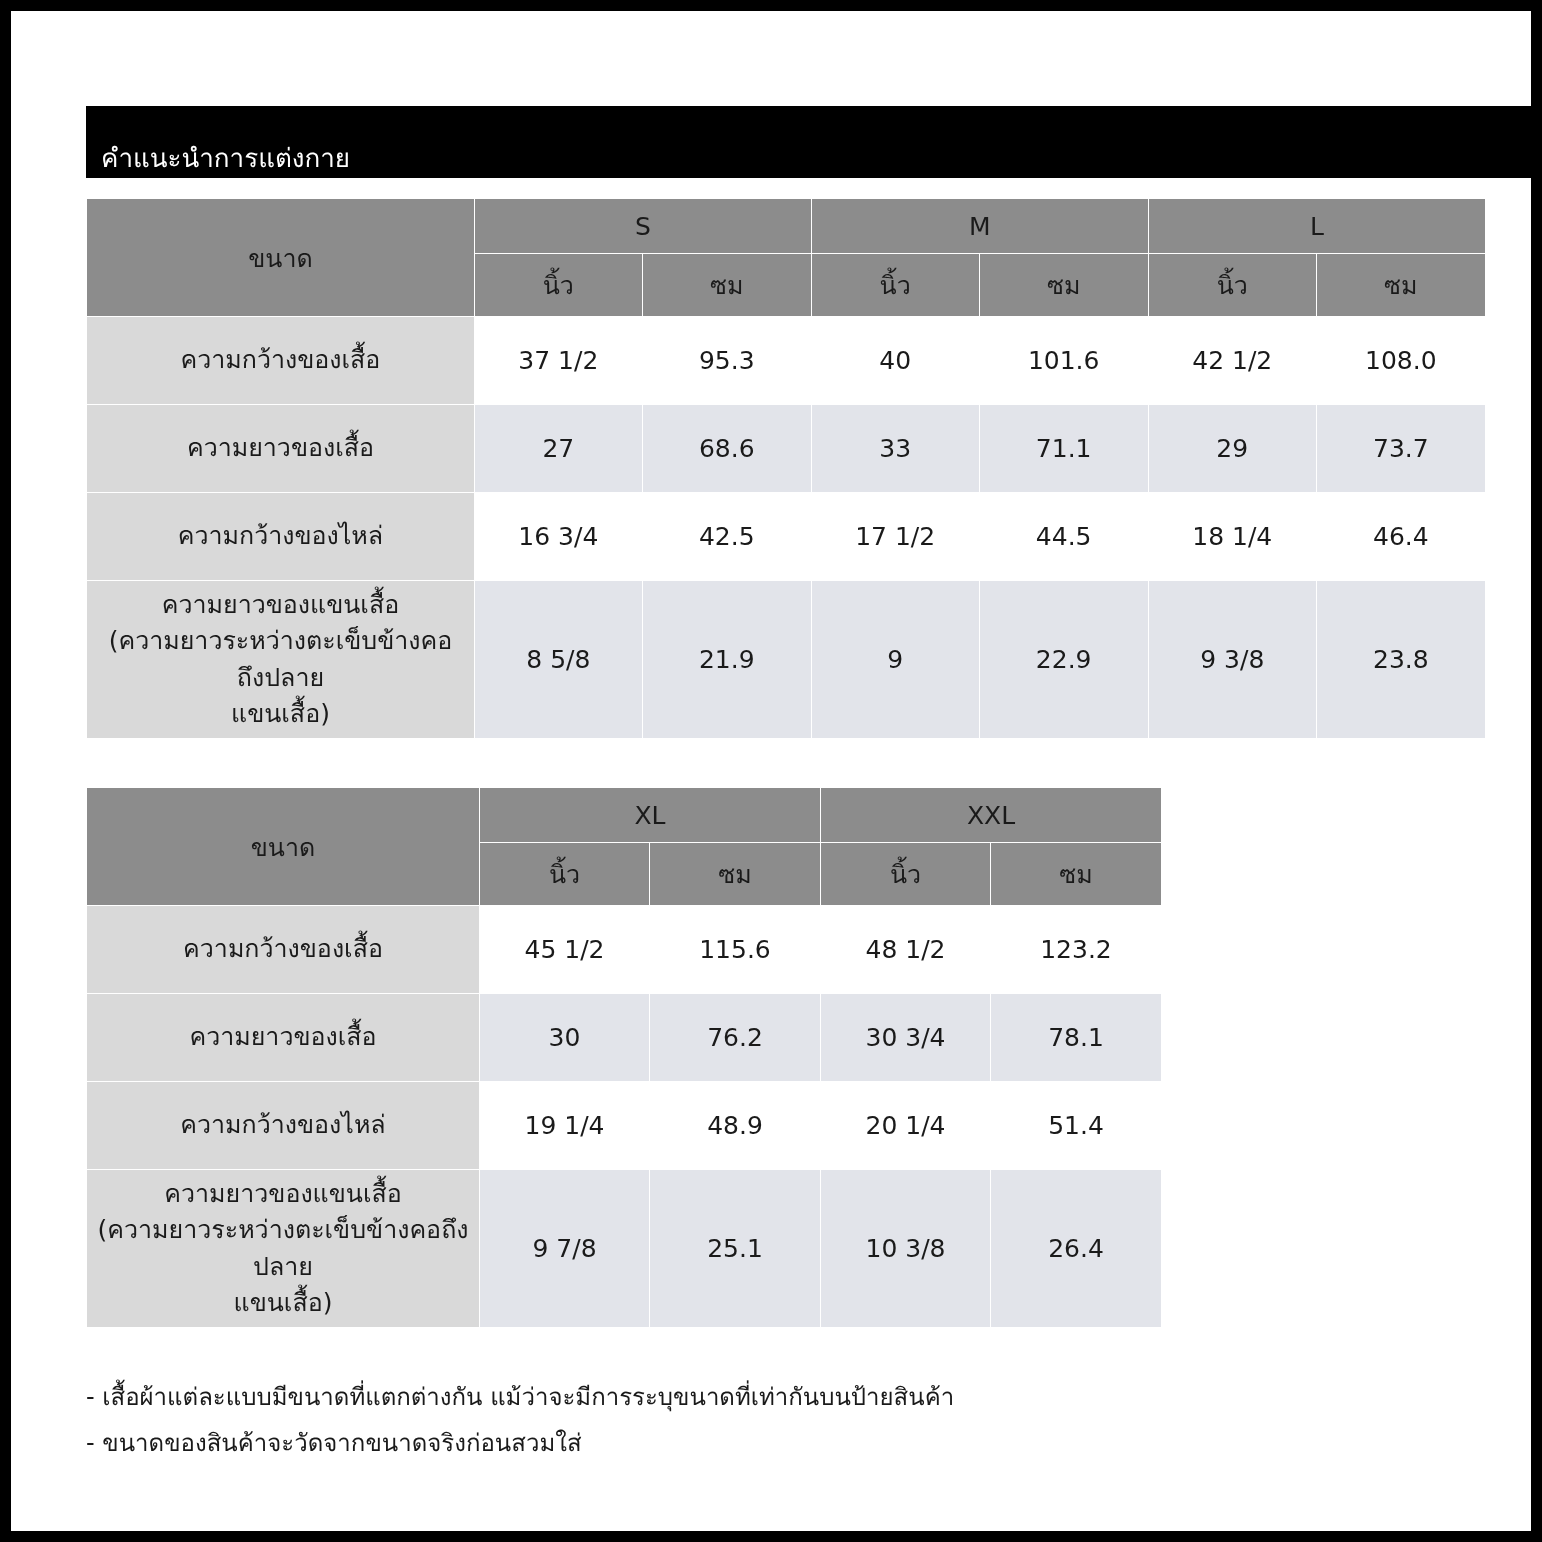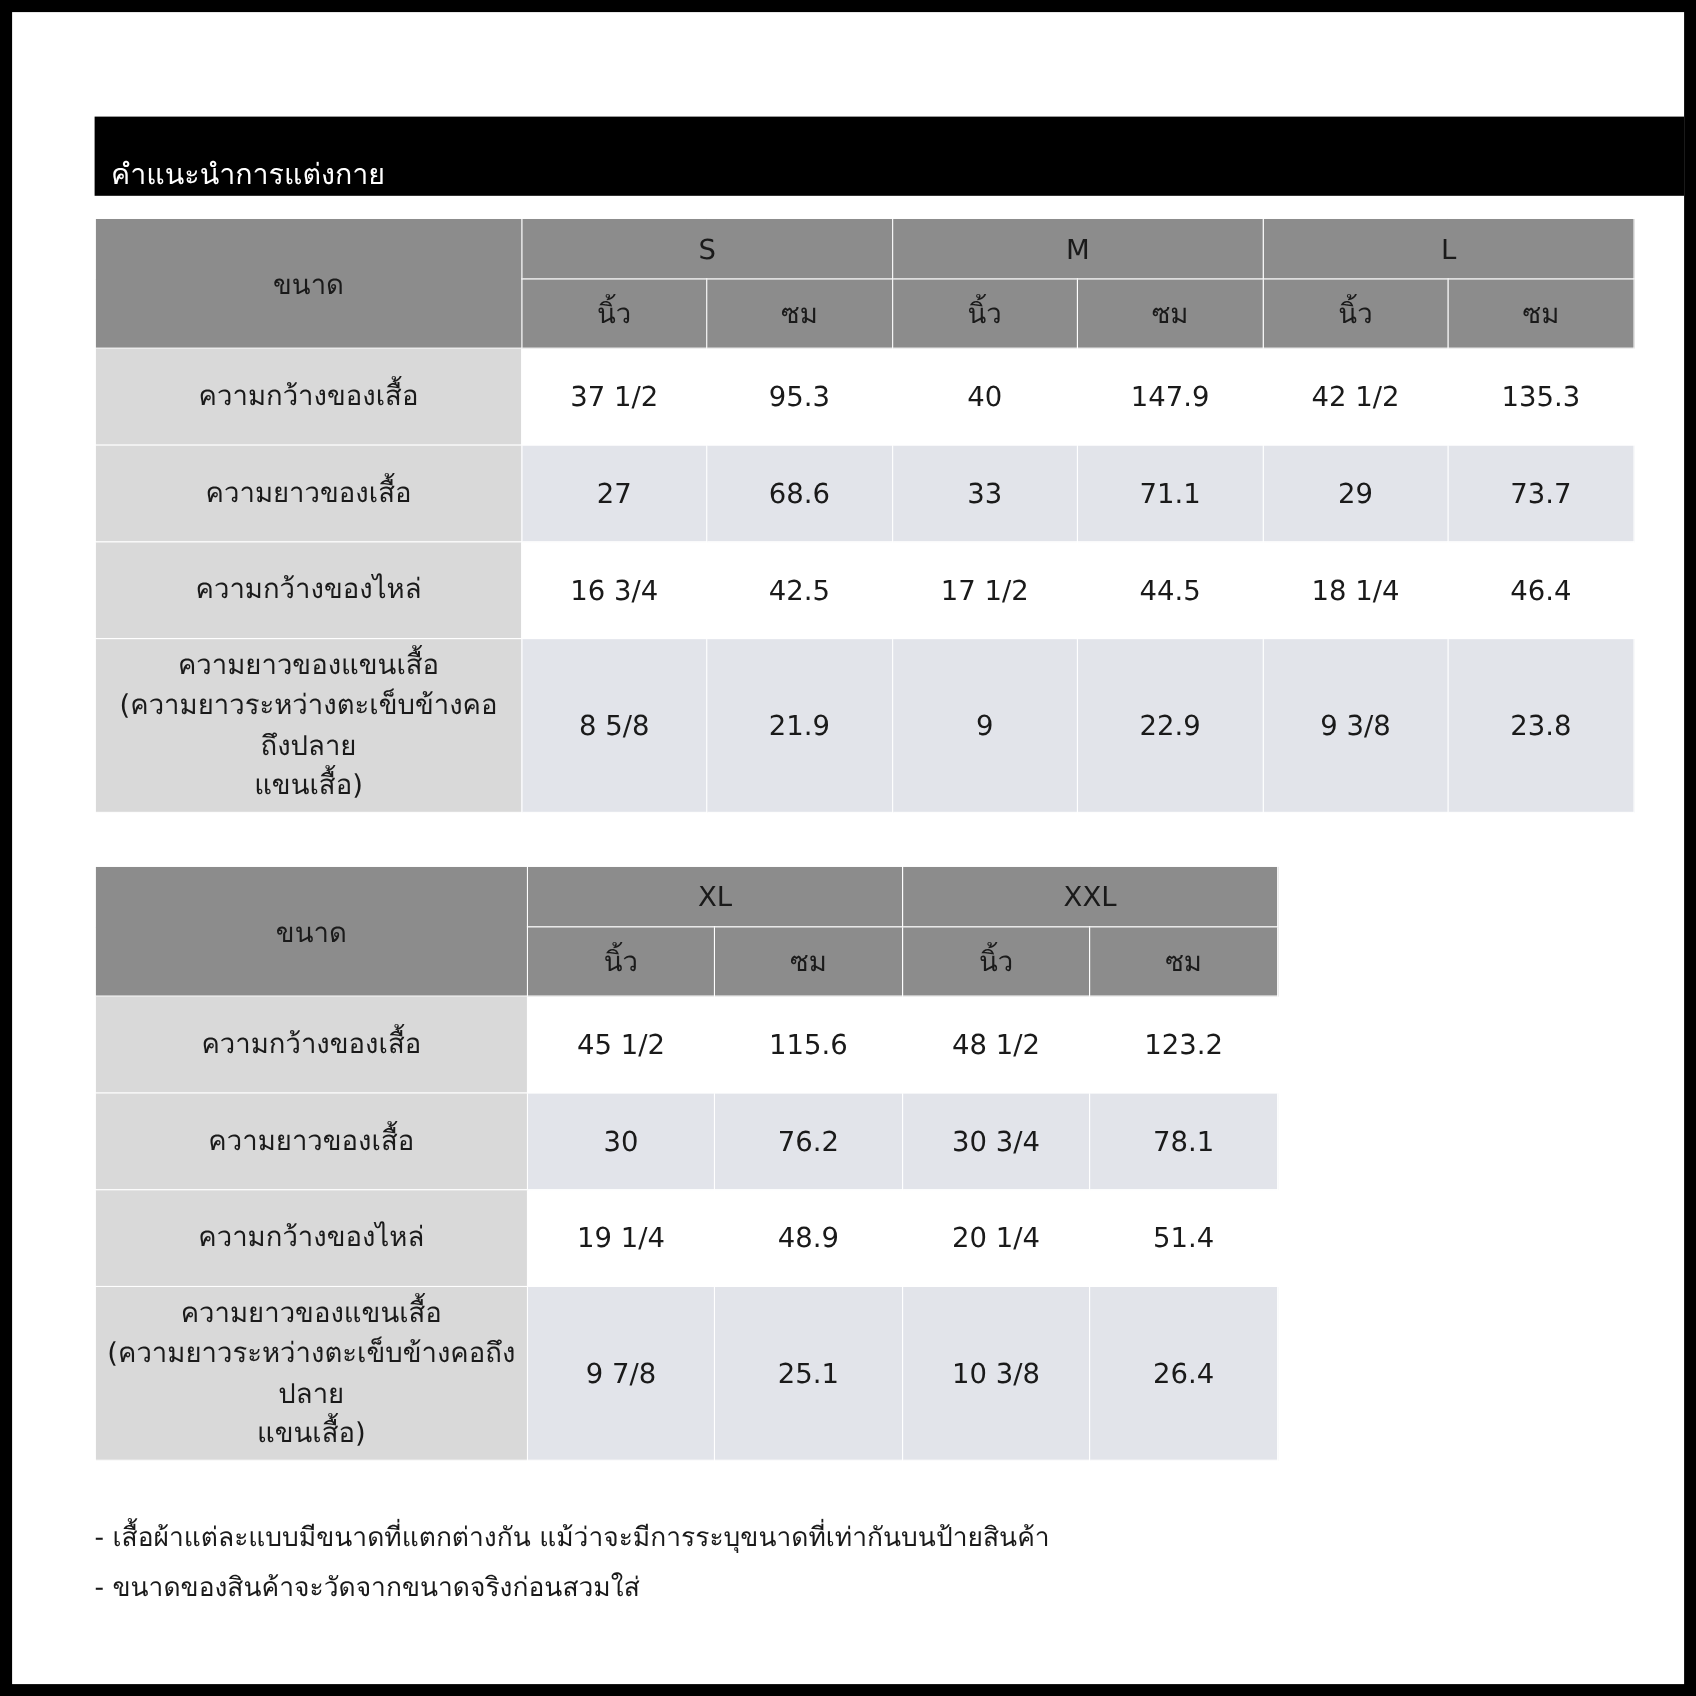--- a/index.html
+++ b/index.html
@@ -134,23 +134,23 @@
           <td class="hdr-unit hdr-bot">ซม</td>
           <td class="hdr-unit hdr-bot">นิ้ว</td>
           <td class="hdr-unit hdr-bot">ซม</td>
         </tr>
 
         <tr class="r-tall">
           <td class="rowlabel-a">ความกว้างของเสื้อ</td>
           <td class="cell-white">37 1/2</td>
           <td class="cell-white">95.3</td>
           <td class="cell-white">40</td>
-          <td class="cell-white">147.9</td>
+          <td class="cell-white">101.6</td>
           <td class="cell-white">42 1/2</td>
-          <td class="cell-white">135.3</td>
+          <td class="cell-white">108.0</td>
         </tr>
 
         <tr class="r-tall">
           <td class="rowlabel-b">ความยาวของเสื้อ</td>
           <td class="cell-grey">27</td>
           <td class="cell-grey">68.6</td>
           <td class="cell-grey">33</td>
           <td class="cell-grey">71.1</td>
           <td class="cell-grey">29</td>
           <td class="cell-grey">73.7</td>

